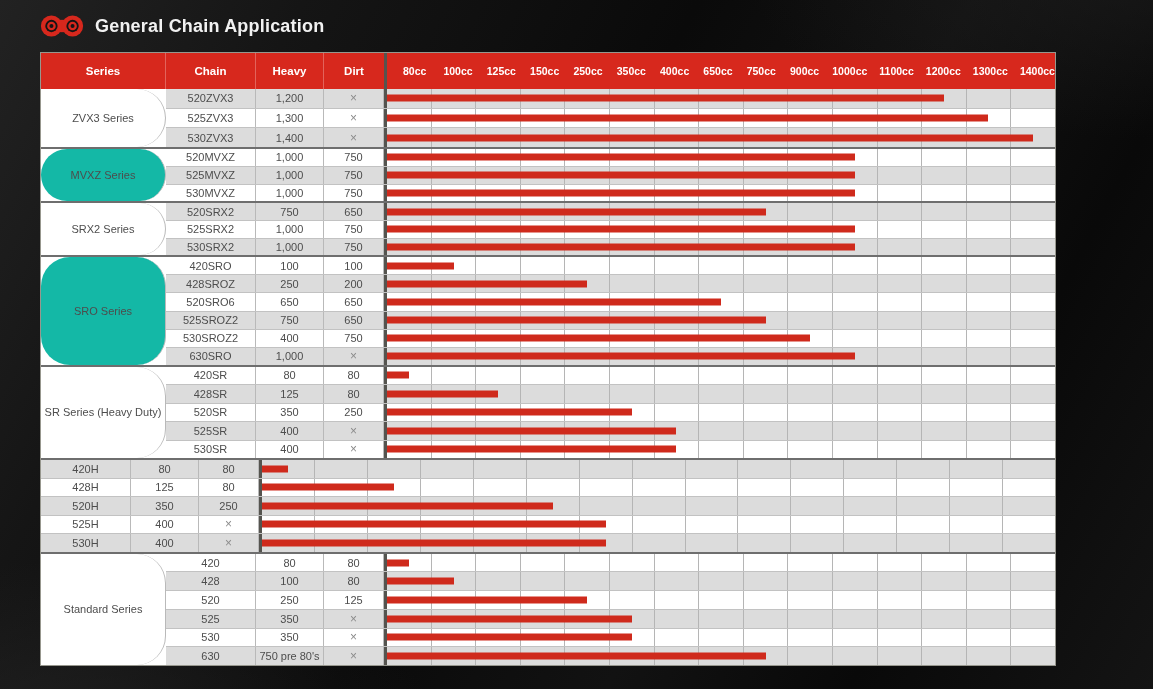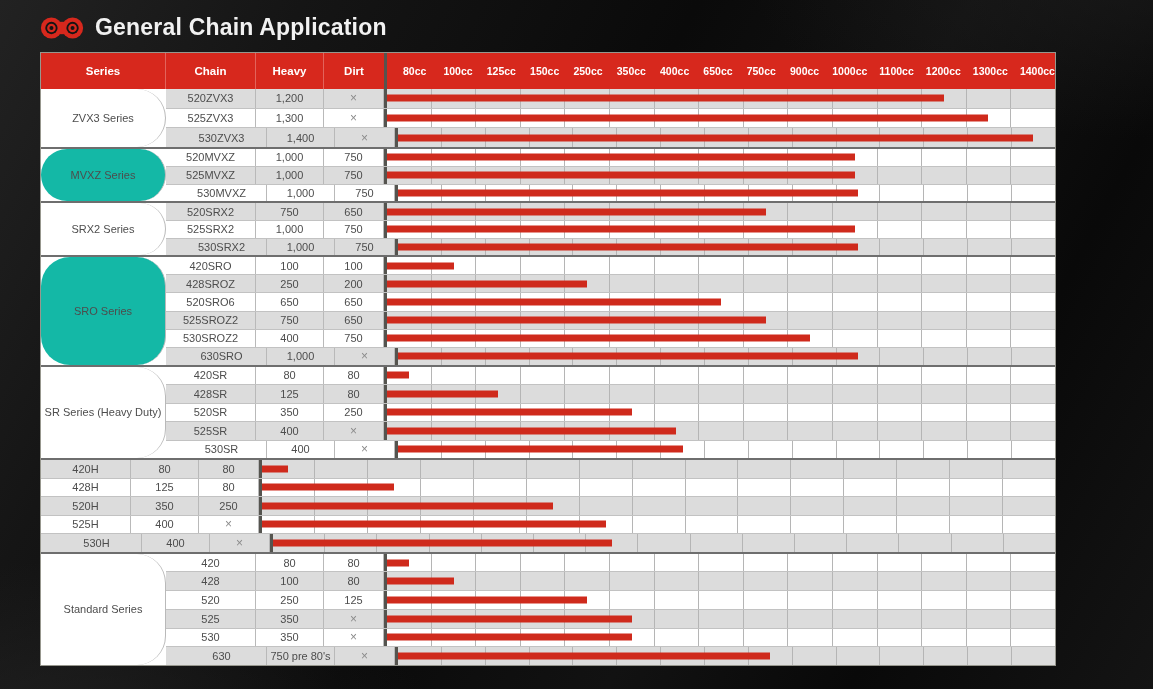--- a/index.html
+++ b/index.html
@@ -6,21 +6,21 @@
   body{
     width:1153px;height:689px;overflow:hidden;
     font-family:"Liberation Sans",sans-serif;
     background:
       radial-gradient(ellipse 600px 260px at 6% 104%, rgba(40,40,40,.55) 0%, rgba(0,0,0,0) 60%),
       radial-gradient(ellipse 700px 300px at 98% -4%, rgba(34,34,34,.5) 0%, rgba(0,0,0,0) 55%),
       linear-gradient(118deg,#222222 0%,#151515 20%,#0a0a0a 46%,#121212 64%,#090909 80%,#141414 100%);
   }
   .title-bar{position:absolute;left:40px;top:14px;display:flex;align-items:center;gap:11px;}
   .chain-icon{display:flex;align-items:center;}
-  .page-title{margin:0;font-size:23px;font-weight:bold;color:#f1f1f1;letter-spacing:.2px;}
+  .page-title{margin:0;font-size:18px;font-weight:bold;color:#f1f1f1;letter-spacing:.2px;}
 
   .chart-panel{
     position:absolute;left:40px;top:52px;width:1016px;height:614px;
     box-sizing:border-box;border:1px solid #97978e;background:#fff;
     display:flex;flex-direction:column;
   }
   
   .header-row{height:36px;flex:0 0 36px;display:flex;background:var(--red);}
   .hcell{display:flex;align-items:center;justify-content:center;color:#fff;
     font-weight:bold;font-size:11.5px;box-sizing:border-box;
@@ -37,21 +37,21 @@
   .tbody{flex:1;display:flex;flex-direction:column;}
   .group{display:flex;min-height:0;}
   .group.gsep{border-top:2px solid #6e6e6e;}
   .series-cell{width:125px;flex:0 0 125px;box-sizing:border-box;
     display:flex;align-items:center;justify-content:center;
     font-size:11px;color:#4d4d4d;border-right:1px solid #b9b9b9;border-radius:29px;}
   .series-cell.white{background:#ffffff;}
   .series-cell.gray{background:#14b8a6;}
   .grows{flex:1;display:flex;flex-direction:column;min-width:0;}
   .row{flex:1;display:flex;min-height:0;border-bottom:1px solid #c2c2c2;}
-  .grows .row:last-child{border-bottom:none;padding-left:11px;}
+  .grows .row:last-child{border-bottom:none;}
   .row.gray{background:#dcdcdc;}
   .row.white{background:#ffffff;}
   .cell{box-sizing:border-box;display:flex;align-items:center;justify-content:center;
     font-size:11px;color:#4d4d4d;border-right:1px solid #b9b9b9;}
   .cell.chain{width:90px;flex:0 0 90px;}
   .cell.street{width:68px;flex:0 0 68px;}
   .cell.dirt{width:60px;flex:0 0 60px;}
   .cell .na{color:#8b8b8b;font-size:12px;}
   .chart-cell{flex:1;position:relative;box-sizing:border-box;border-left:3px solid #55544f;min-width:0;}
   .gridcols{position:absolute;inset:0;display:flex;}

